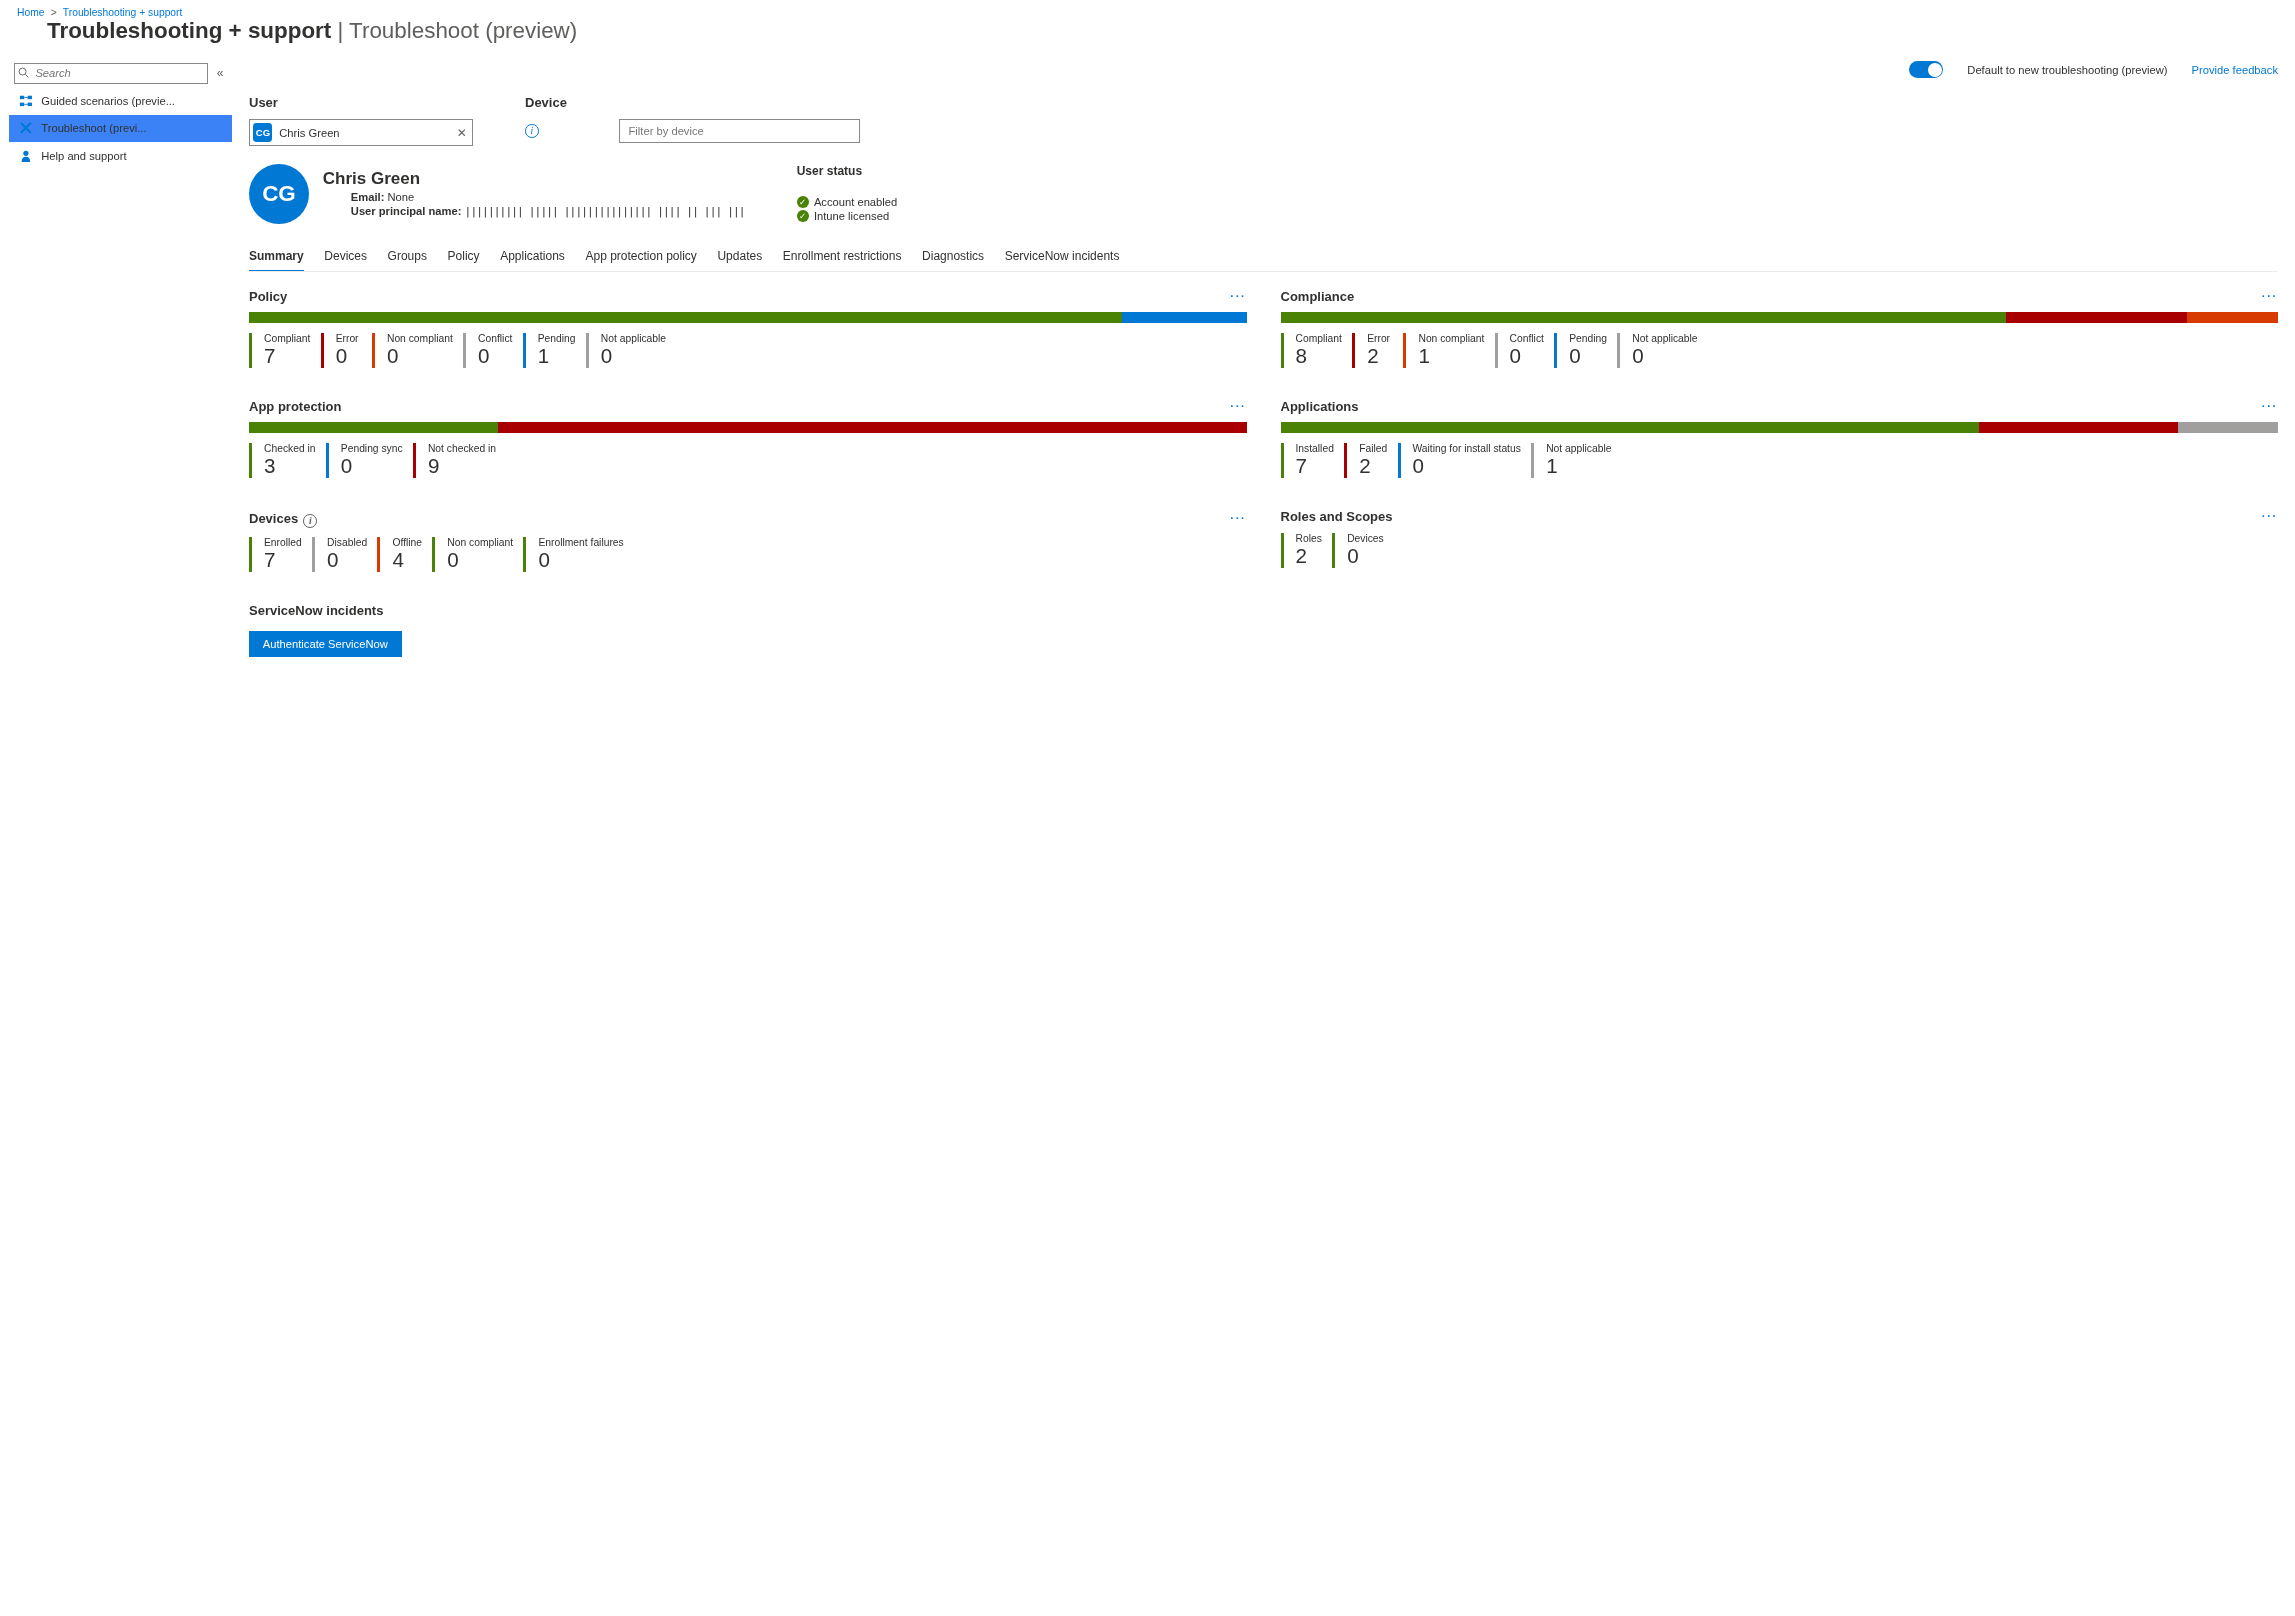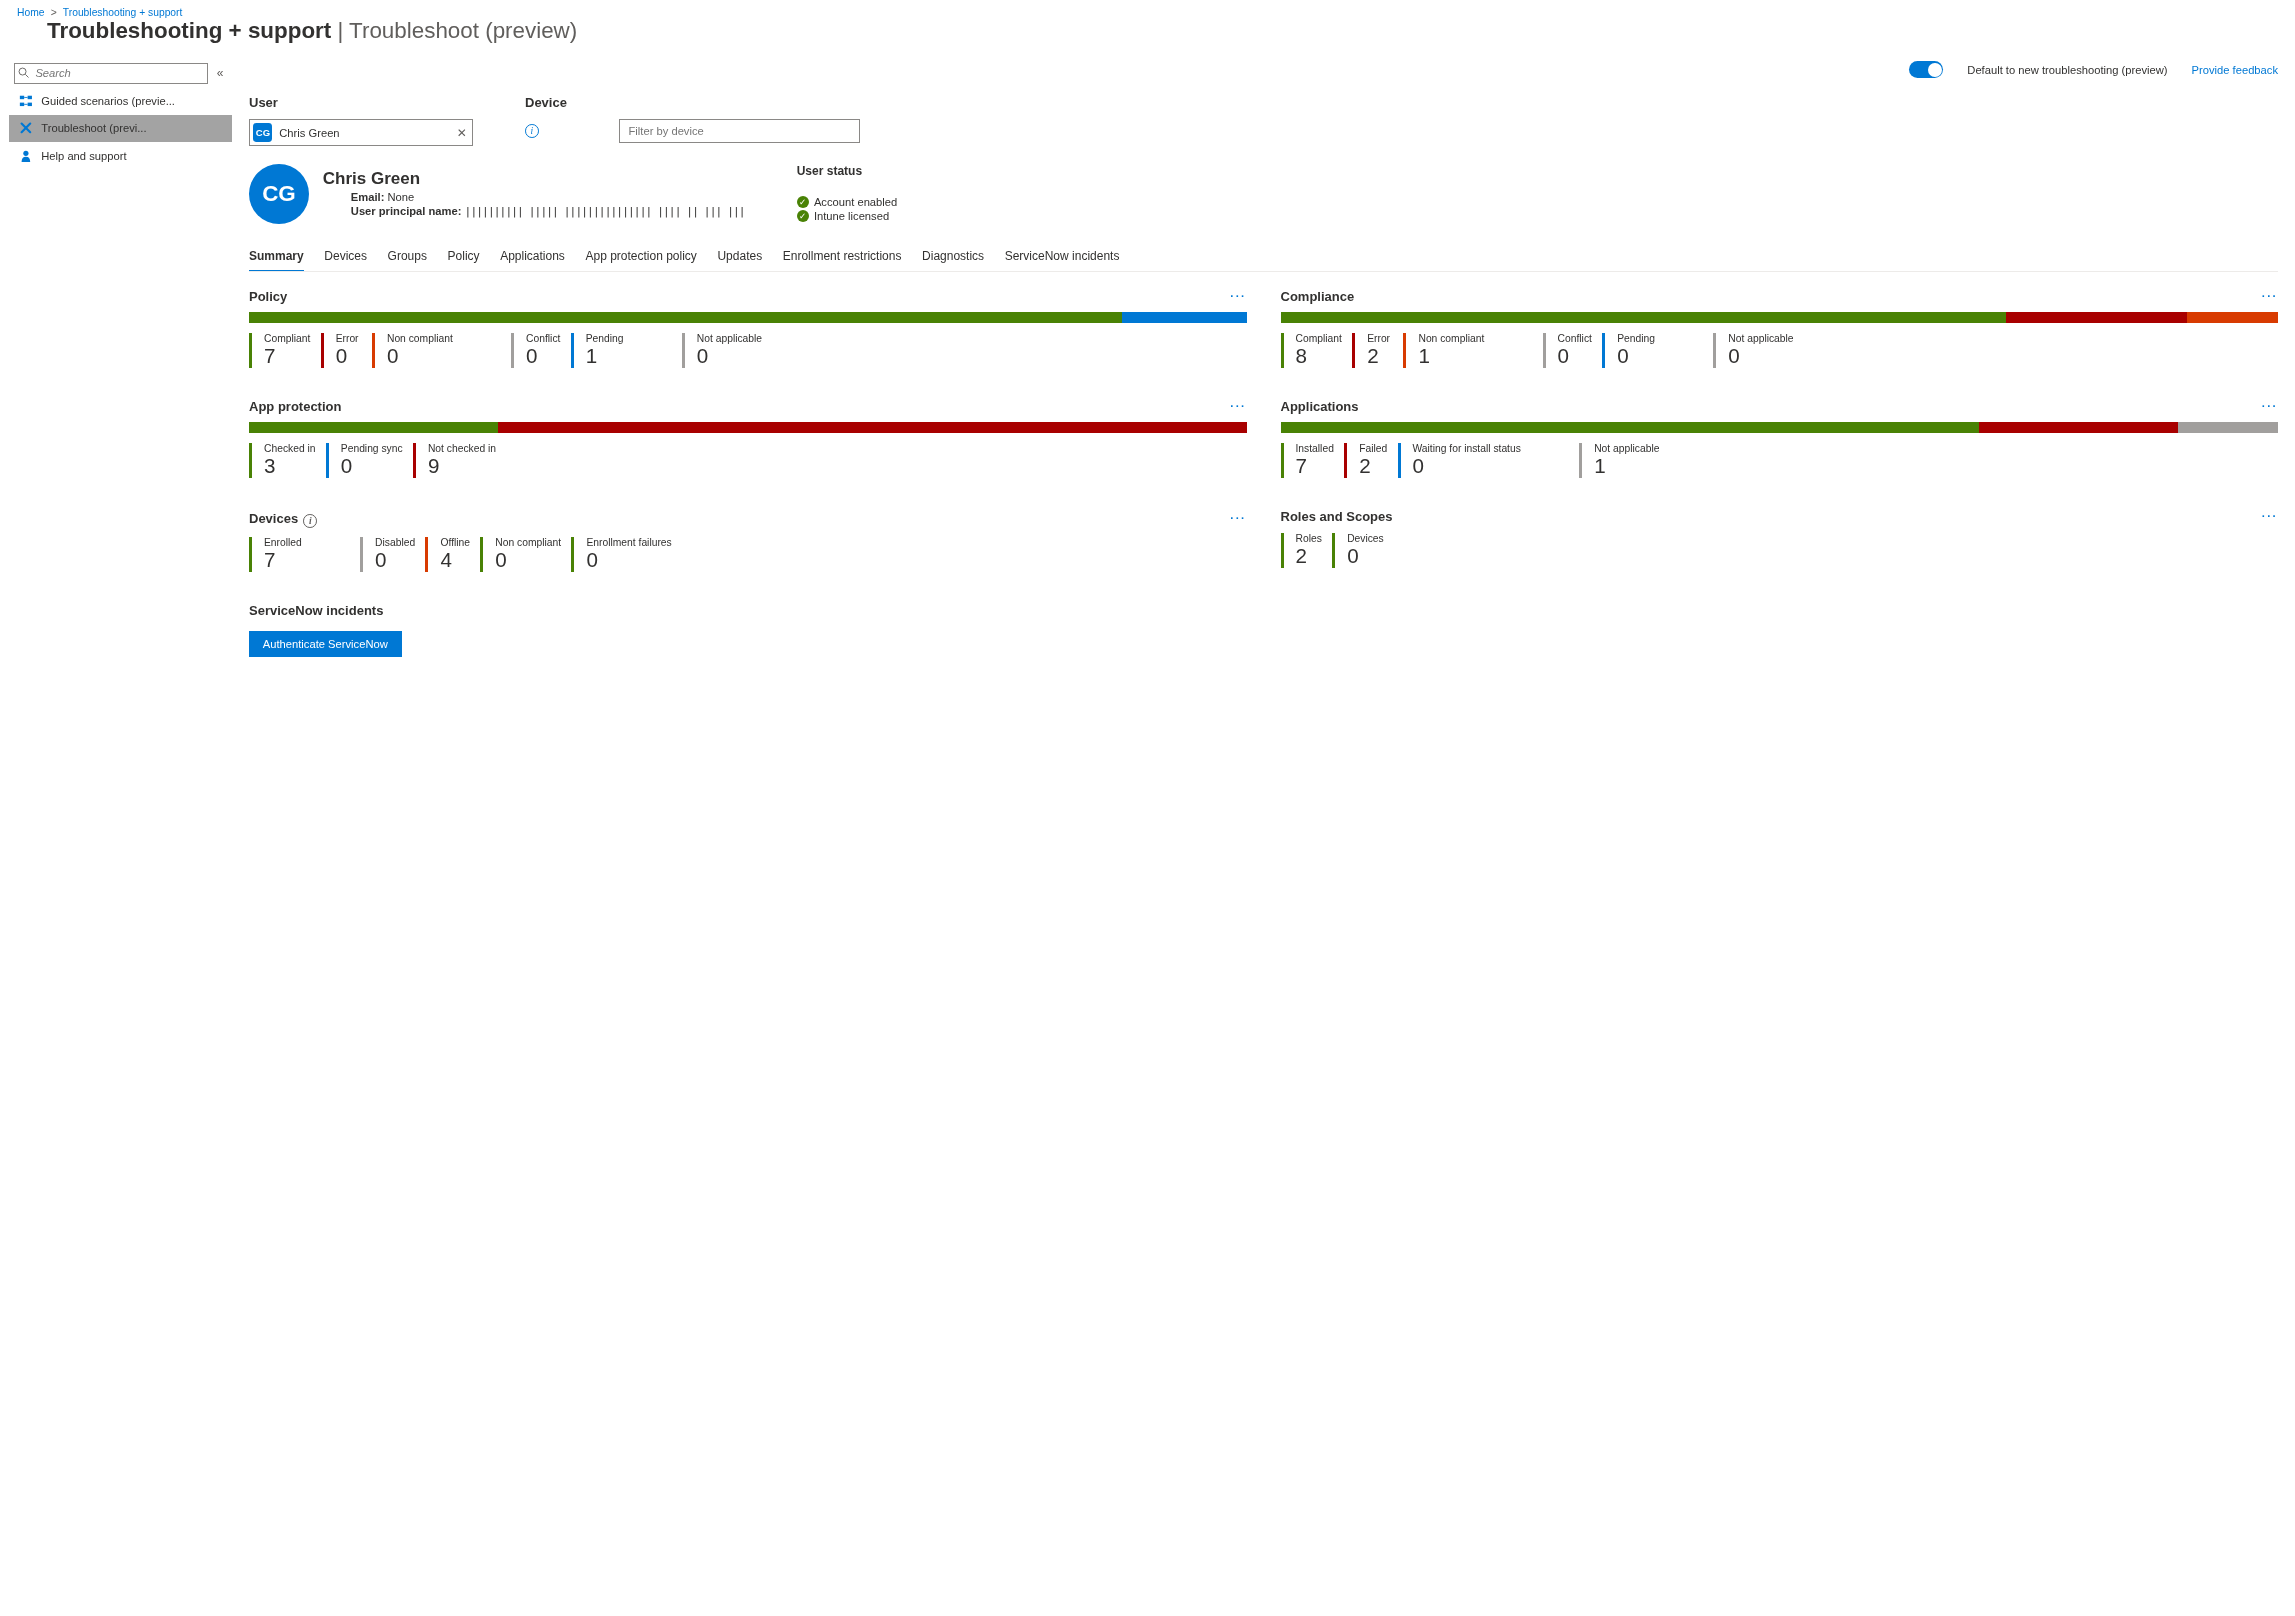--- a/index.html
+++ b/index.html
@@ -11,21 +11,21 @@
 .page { display: flex; }
 .col-left { width: 232px; border-right: none; padding: 8.6px 0 0 8.6px; }
 .page-title { font-size: 22.4px; font-weight: 600; padding: 0 17px 6.9px 47px; }
 .page-title .light { color: #605e5c; font-weight: 400; }
 .search-wrap { display: flex; align-items: center; gap: 5.2px; padding: 3.4px 5.2px; }
 .search-box { position: relative; flex: 1; }
 .search-box input { width: 100%; padding: 3.4px 5.2px 3.4px 20.6px; border: 0.9px solid #8a8886; font-size: 11.2px; font-style: italic; color: #605e5c; }
 .search-box .icon { position: absolute; left: 4.3px; top: 4.3px; color: #605e5c; }
 .collapse-btn { font-size: 12px; color: #605e5c; cursor: pointer; padding: 3.4px; }
 .nav-item { display: flex; align-items: center; gap: 8.6px; padding: 6.9px 10.3px; cursor: pointer; font-size: 11.2px; }
-.nav-item.selected { background: #a3a3a3; }
+.nav-item.selected { background: #3b82f6; }
 .nav-icon { width: 13.8px; height: 13.8px; flex-shrink: 0; }
 .col-right { flex: 1; padding: 0 17px 34px 17px; }
 .toolbar { display: flex; align-items: center; justify-content: flex-end; gap: 24px; padding: 10.3px 0 17px 0; }
 .toggle-wrap { display: flex; align-items: center; gap: 24px; }
 .toggle { position: relative; width: 34px; height: 17px; background: #0078d4; border-radius: 8.6px; cursor: pointer; }
 .toggle::after { content: ""; position: absolute; right: 1.7px; top: 1.7px; width: 13.8px; height: 13.8px; background: #fff; border-radius: 50%; }
 .link { color: #0078d4; cursor: pointer; }
 .filters { display: flex; align-items: flex-start; gap: 52px; padding-bottom: 13.8px; }
 .filter-col { }
 .filter-label { font-weight: 600; font-size: 13px; margin-bottom: 8.6px; display: block; }
@@ -60,21 +60,21 @@
 .bl { background: #0078d4; }
 .gr { background: #a19f9d; }
 .stats { display: flex; gap: 10.3px; flex-wrap: wrap; }
 .stat { border-left: 3.4px solid; padding-left: 12px; min-width: 41px; }
 .stat .sl { font-size: 10.3px; color: #323130; white-space: nowrap; }
 .stat .sv { font-size: 20.6px; font-weight: 400; }
 .sg { border-color: #498205; }
 .sr { border-color: #a80000; }
 .so { border-color: #d83b01; }
 .sbl { border-color: #0078d4; }
-.sgr { border-color: #a19f9d; margin-left: 48px; }
+.sgr { border-color: #a19f9d; }
 .servicenow { margin-top: 31px; }
 .servicenow h3 { font-size: 13px; font-weight: 600; margin-bottom: 13.8px; }
 .btn-primary { background: #0078d4; color: #fff; border: none; padding: 6.9px 13.8px; font-size: 11.2px; cursor: pointer; }
 svg { display: block; }
 </style>
 </head>
 <body>
 
 <div class="breadcrumb">
   <a>Home</a>

